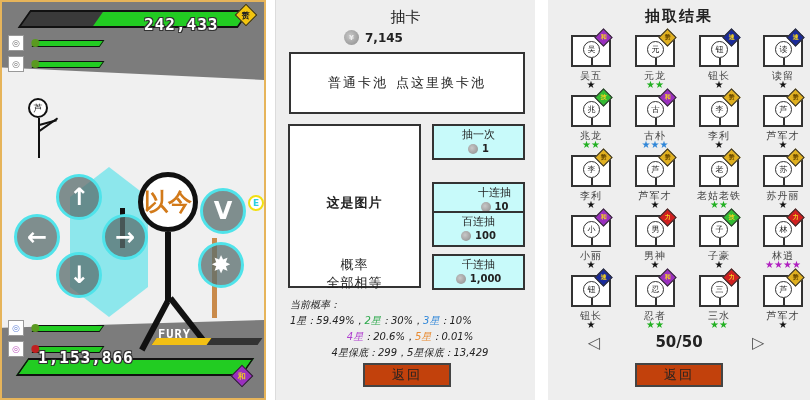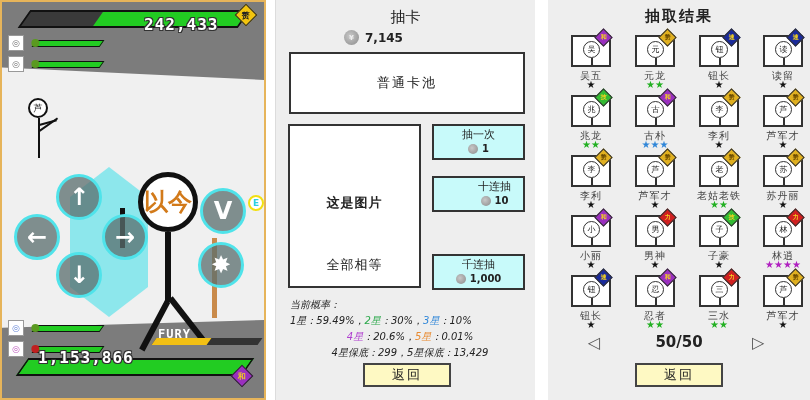--- a/index.html
+++ b/index.html
@@ -98,21 +98,21 @@
     position: absolute; left: 156px; width: 93px; height: 36px; background: #c8fafa; border: 2px solid #333;
     display: flex; flex-direction: column; align-items: center; justify-content: center; font-size: 11px; line-height: 14px; cursor: pointer;
   }
   .draw-btn .cost { display: flex; align-items: center; gap: 4px; font-weight: bold; font-size: 10px; }
   .prob {
     position: absolute; left: 14px; top: 297px; width: 240px; font-size: 10px; line-height: 16px; font-style: italic;
   }
   .prob .row { white-space: nowrap; }
   .prob .center { text-align: center; }
   .back-btn {
-    position: absolute; width: 88px; height: 24px; background: #fef9c3; border: 2px solid #444;
+    position: absolute; width: 88px; height: 24px; background: #c2410c; border: 2px solid #444;
     display: flex; align-items: center; justify-content: center; font-size: 13px; letter-spacing: 2px; cursor: pointer;
   }
 
   
   .results {
     position: absolute; left: 548px; top: 0; width: 262px; height: 400px; background: #eeeeee;
   }
   .results .title { position: absolute; left: 0; top: 7px; width: 100%; text-align: center; font-size: 15px; font-weight: bold; letter-spacing: 2px; }
   .grid { position: absolute; left: 16px; top: 35px; display: grid; grid-template-columns: repeat(4, 54px); column-gap: 10px; row-gap: 0px; }
   .card { width: 54px; height: 60px; position: relative; display: flex; flex-direction: column; align-items: center; cursor: pointer; }
@@ -233,41 +233,50 @@
 </div>
 
 <div class="gacha">
   <div class="title">抽卡</div>
   <div class="coin-row">
     <span class="coin">¥</span>
     <span>7,145</span>
   </div>
   <div class="pool-box">
     <span>普通卡池</span>
+    <span>点这里换卡池</span>
   </div>
 
   <div class="image-box">
     <div class="ph">这是图片</div>
     <div class="rate">
+      <div>概率</div>
       <div>全部相等</div>
     </div>
   </div>
 
   <div class="draw-btn" style="top:124px;">
     <span>抽一次</span>
     <span class="cost">
         <span class="coin sm"></span>
         <span>1</span>
       </span>
   </div>
-  <div class="draw-btn" style="top:176px;padding-left:32px;">
+  <div class="draw-btn" style="top:182px;padding-left:32px;">
     <span>十连抽</span>
     <span class="cost">
         <span class="coin sm"></span>
         <span>10</span>
+      </span>
+  </div>
+  <div class="draw-btn" style="top:211px;">
+    <span>百连抽</span>
+    <span class="cost">
+        <span class="coin sm"></span>
+        <span>100</span>
       </span>
   </div>
   <div class="draw-btn" style="top:254px;">
     <span>千连抽</span>
     <span class="cost">
         <span class="coin sm"></span>
         <span>1,000</span>
       </span>
   </div>
 

